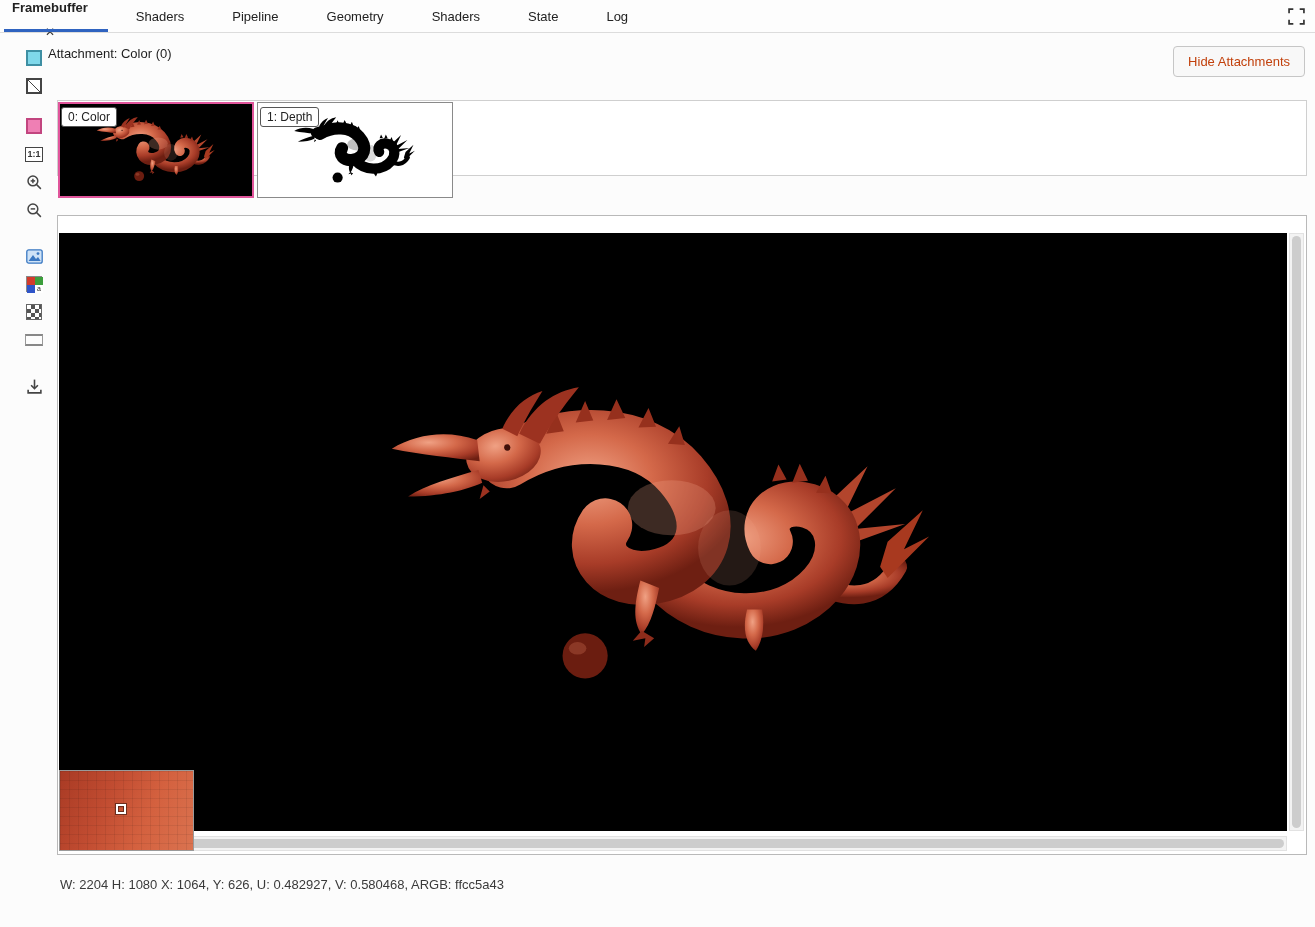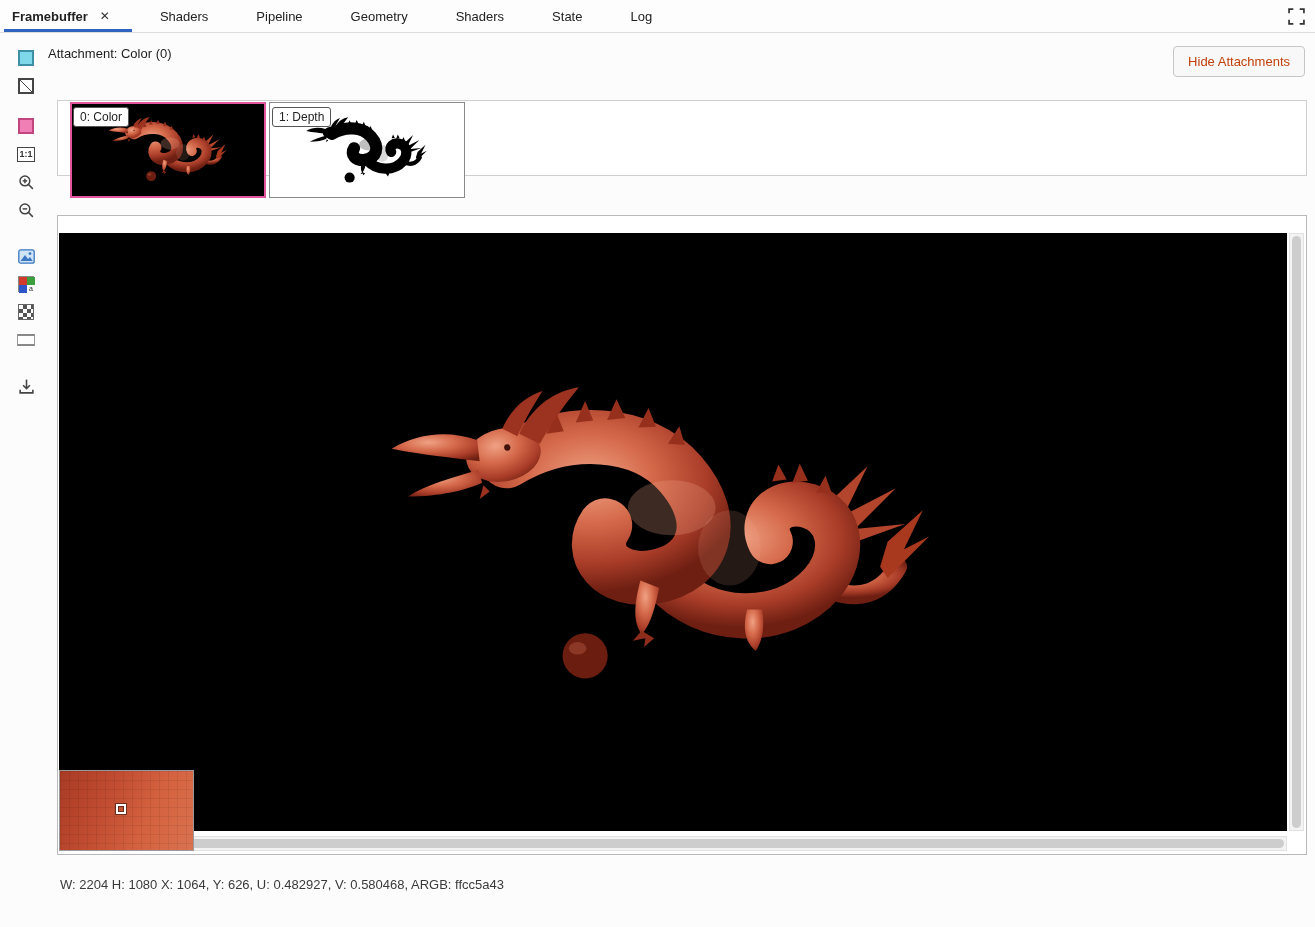--- a/index.html
+++ b/index.html
@@ -6,30 +6,30 @@
   html,body { width:1315px; height:927px; }
   body { font-family:"Liberation Sans","DejaVu Sans",sans-serif; background:#fcfcfc; color:#222; }
   .app { position:relative; width:1315px; height:927px; background:#fcfcfc; overflow:hidden; }
 
   
   .tabbar { position:absolute; top:0; left:0; right:0; height:33px; background:#fdfdfd;
             border-bottom:1px solid #dcdcdc; display:flex; align-items:stretch; }
   .tab { position:relative; display:flex; align-items:center; gap:10px; padding:0 24px;
          font-size:13px; color:#222; cursor:pointer; }
   .tab:first-child { padding-left:12px; }
-  .tab.active { font-weight:bold; }
+  .tab.active { font-weight:bold;flex-direction:column; }
   .tab.active::after { content:""; position:absolute; left:4px; right:4px; bottom:0;
                        height:3px; background:#2f63c0; }
   .tab-close { font-size:12px; font-weight:normal; color:#333; padding:0 2px; cursor:pointer; }
   .tab-spacer { flex:1; }
   .fullscreen-btn { border:none; background:transparent; align-self:center; margin-right:8px;
                     cursor:pointer; padding:2px; line-height:0; }
 
   
-  .toolbar { position:absolute; left:4px; top:34px; width:44px; bottom:0; display:flex;
+  .toolbar { position:absolute; left:12px; top:34px; width:44px; bottom:0; display:flex;
              flex-direction:column; align-items:center; padding-top:12px; }
   .tool-btn { width:24px; height:24px; border:none; background:transparent; display:flex;
               align-items:center; justify-content:center; margin-bottom:4px; cursor:pointer; }
   .gap-m { margin-top:12px; }
   .gap-l { margin-top:18px; }
   .sw { width:16px; height:16px; }
   .sw-color { background:#7fd8ea; border:2px solid #3e8fa3; }
   .sw-alpha { background:
       linear-gradient(to top right, transparent 46%, #444 46%, #444 54%, transparent 54%), #fff;
       border:2px solid #444; }
@@ -54,21 +54,21 @@
                    display:flex; align-items:flex-start; }
   .attach-title { font-size:13px; color:#1d1d1d; }
   .attach-header .flex { flex:1; }
   .hide-btn { font-size:13px; color:#c2410c; background:#f8f8f8; border:1px solid #c6c6c6;
               border-radius:4px; padding:7px 14px; cursor:pointer;
               font-family:"Liberation Sans",sans-serif; }
 
   
   .attach-strip { position:absolute; left:57px; right:8px; top:100px; height:76px;
                   background:#ffffff; border:1px solid #cfcfcf; display:flex;
-                  align-items:flex-start; padding:1px 0 0 12px; }
+                  align-items:flex-start; padding:1px 0 0 0; }
   .thumb { position:relative; width:196px; height:96px; margin-right:3px; cursor:pointer;
            flex:0 0 auto; }
   .thumb-img { width:100%; height:100%; display:flex; align-items:center; justify-content:center;
                overflow:hidden; }
   .thumb.selected .thumb-img { border:2px solid #e0559b; }
   .thumb.plain .thumb-img { border:1px solid #8a8a8a; }
   .bg-black { background:#000; }
   .bg-white { background:#fff; }
   .thumb-label { position:absolute; top:5px; left:3px; background:#fff; border:1px solid #555;
                  border-radius:3px; font-size:12px; color:#222; padding:2px 6px; z-index:3;

